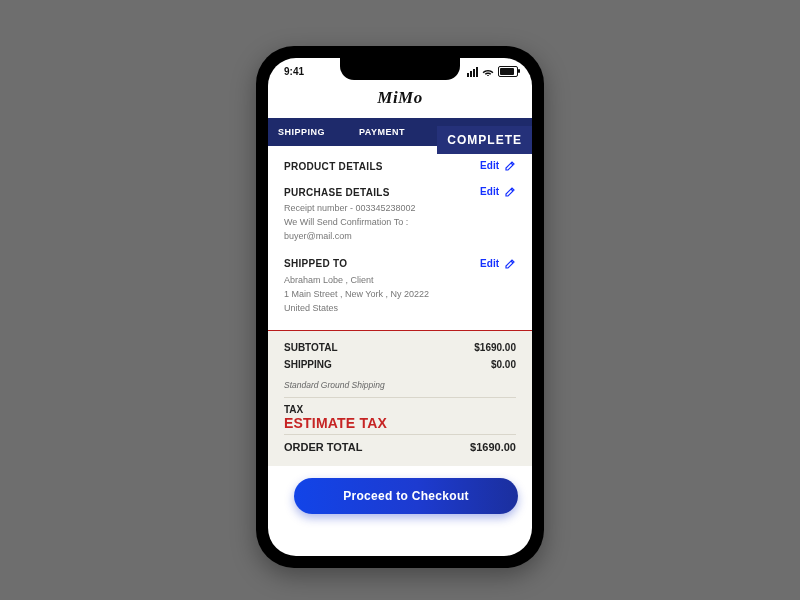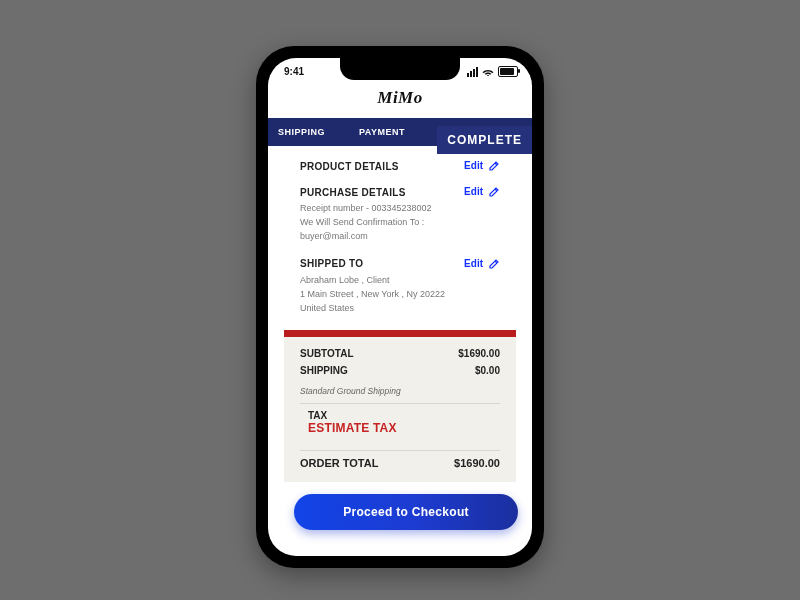--- a/index.html
+++ b/index.html
@@ -37,37 +37,37 @@
     display:flex;align-items:center;background:#1e2a6b;color:#fff;height:28px;
     font-size:9px;letter-spacing:.5px;
   }
   .tabs div{padding:0 10px;}
   .tab-ship{font-weight:700;flex:0 0 auto;padding-left:16px;}
   .tab-pay{font-weight:700;flex:0 0 auto;margin-left:14px;}
   .tab-complete{
     margin-left:auto;font-weight:800;font-size:12px;letter-spacing:1px;
     background:#25317a;height:100%;display:flex;align-items:center;padding:0 12px;margin-top:16px;
   }
-  .content{padding:0 32px;}
+  .content{padding:0 16px;}
   .section{padding-top:14px;}
   .section-head{display:flex;align-items:center;justify-content:space-between;}
   .section-title{font-size:10px;font-weight:700;letter-spacing:.3px;color:#222;}
   .edit{display:flex;gap:5px;color:#1430ff;font-size:10px;font-weight:600;cursor:pointer;}
   .edit svg{width:12px;height:12px;}
   .meta{font-size:9px;color:#777;line-height:1.55;margin-top:4px;}
   .meta .sp{display:inline-block;width:14px;}
   .totals{
     margin:14px -16px 0;background:#f1f0ea;padding:8px 16px 10px;
-    border-top:7px solid #b91c1c;
+    border-top:1px solid #b91c1c;
   }
   .trow{display:flex;justify-content:space-between;align-items:baseline;font-size:10px;font-weight:700;color:#222;padding:3px 0;}
   .trow .note{display:block;font-style:italic;font-weight:500;color:#666;font-size:8.5px;margin-top:10px;}
   .trow.tax{border-top:1px solid #d9d6cb;margin-top:4px;padding-top:6px;flex-direction:column;}
-  .estimate{color:#c62424;font-size:12px;font-weight:700;letter-spacing:.2px;margin-left:8px;}
-  .trow.order{border-top:1px solid #d9d6cb;margin-top:12px;padding-top:6px;font-size:11px;}
+  .estimate{color:#c62424;font-size:14px;font-weight:700;letter-spacing:.2px;}
+  .trow.order{border-top:1px solid #d9d6cb;margin-top:0;padding-top:6px;font-size:11px;}
   .checkout-wrap{padding:12px 14px 14px;margin-left:12px;}
   .checkout{
     width:100%;height:36px;border:none;border-radius:18px;
     background:linear-gradient(90deg,#1244e8 0%,#1d3bd0 55%,#1b2f9e 100%);
     color:#fff;font-weight:700;font-size:12px;letter-spacing:.3px;cursor:pointer;
     box-shadow:0 4px 10px rgba(20,50,200,.35);
   }
 </style>
 </head>
 <body>

